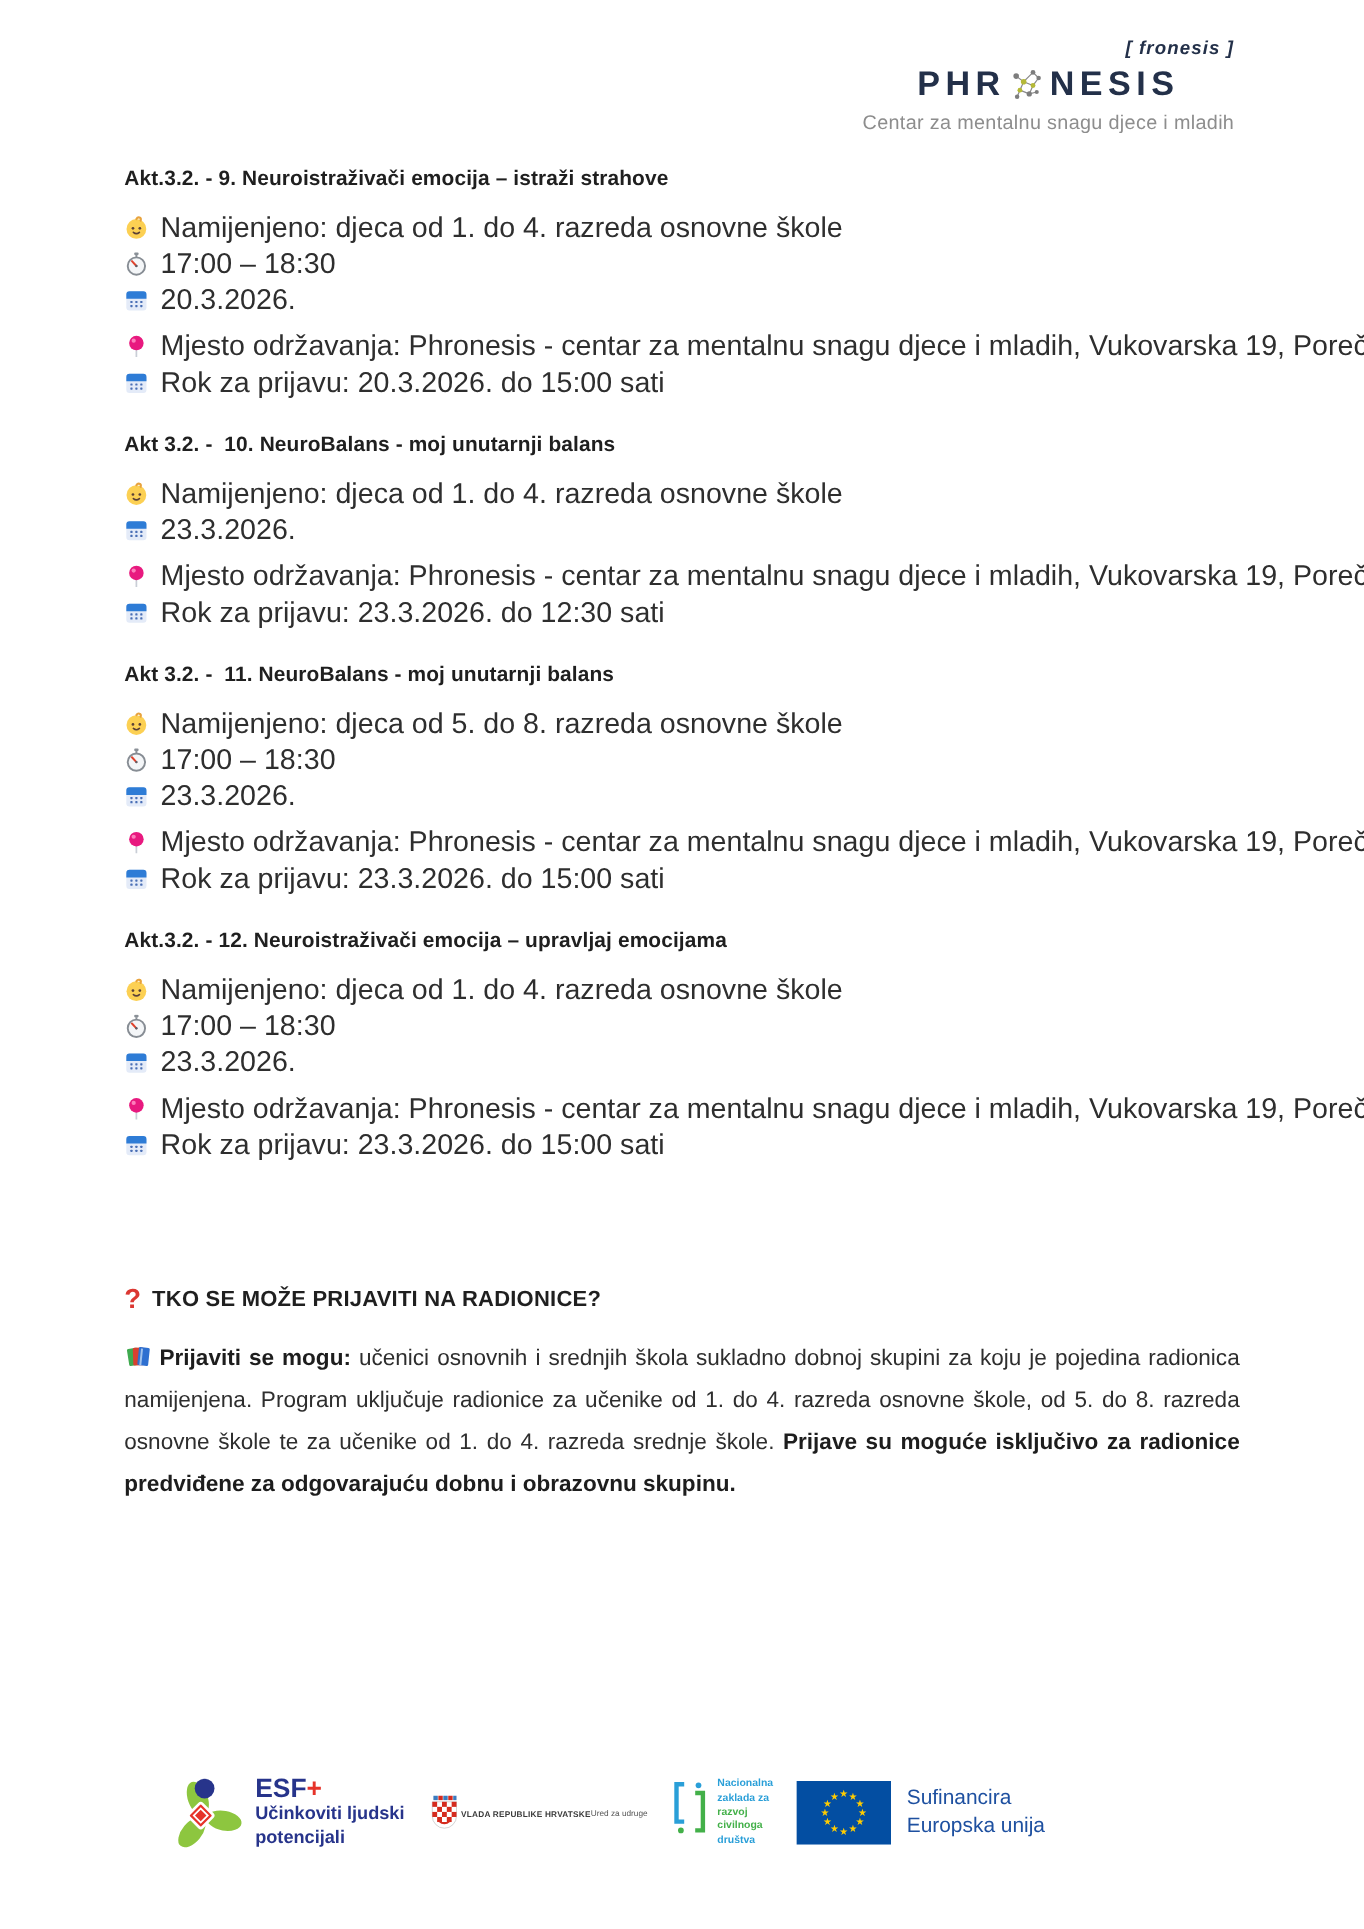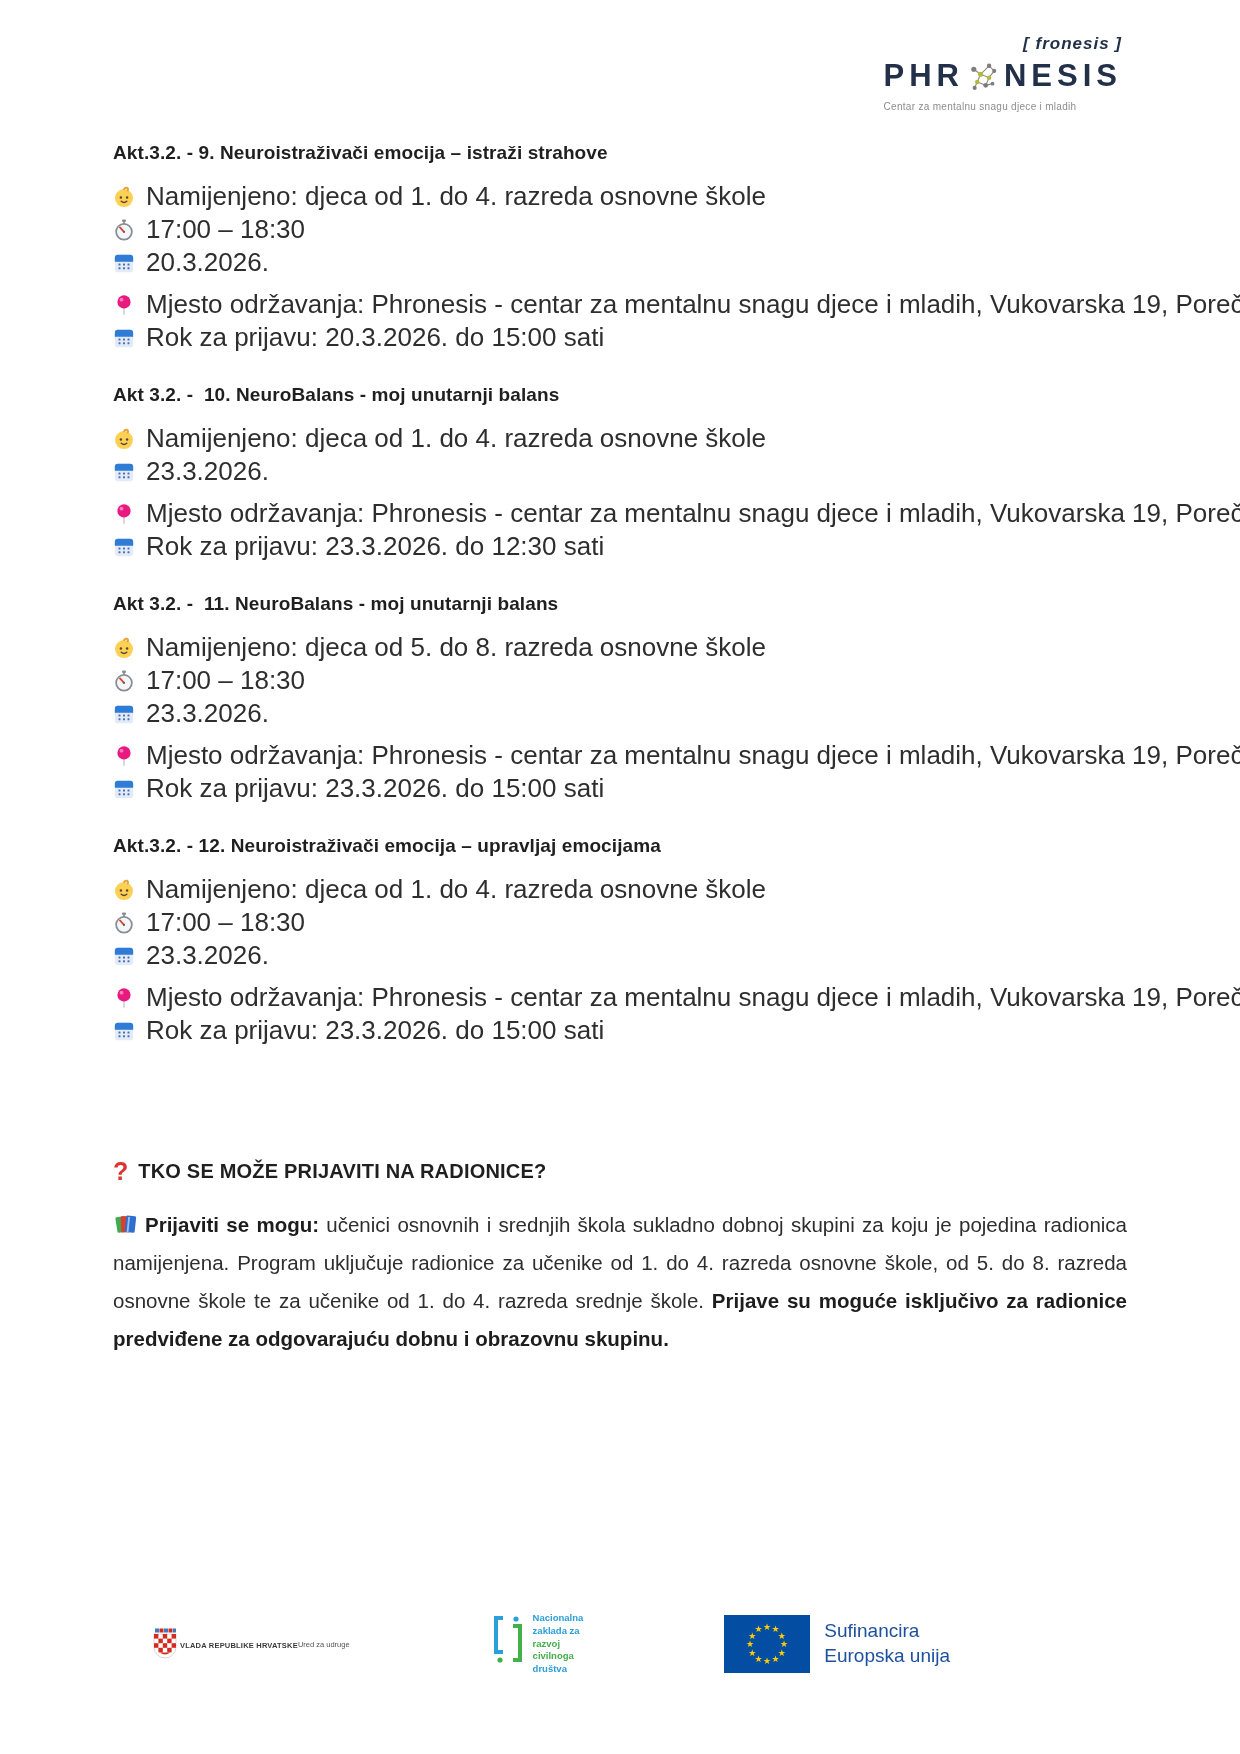--- a/index.html
+++ b/index.html
@@ -6,25 +6,25 @@
   html,body { background:#ffffff; }
   body {
     width:1240px; height:1754px; position:relative;
     font-family:"Liberation Sans", sans-serif;
     color:#2f2f2f;
   }
   .page { position:relative; width:1240px; height:1754px; overflow:hidden; }
 
   
   .logo-wrap { display:flex; justify-content:flex-end; padding:34px 118px 0 0; }
-  .logo-inner { display:flex; flex-direction:column; }
+  .logo-inner { display:flex; flex-direction:column; align-items:center; }
   .fronesis { align-self:flex-end; font-style:italic; font-weight:600; font-size:17px; color:#233049; letter-spacing:1px; }
   .brand { display:flex; align-items:center; margin-top:4px; font-weight:bold; font-size:31px; letter-spacing:5px; color:#233049; }
   .brand .brain { width:38px; height:34px; margin:0 1px; }
-  .tagline { margin-top:7px; font-size:10px; color:#8d8d8d; letter-spacing:0.3px; }
+  .tagline { margin-top:7px; font-size:18px; color:#8d8d8d; letter-spacing:0.3px; }
 
   
   .contact { margin:34px 0 0 113px; font-size:17px; color:#a6a6a6; white-space:pre-wrap; letter-spacing:0.2px; }
 
   
   .content { padding:0 113px; }
   .section { margin-top:30px; }
   .section-title { font-size:19px; font-weight:bold; color:#1f1f1f; white-space:pre-wrap; letter-spacing:0.1px; }
   .rows { margin-top:16px; }
   .row { display:flex; align-items:center; height:33px; }
@@ -285,20 +285,37 @@
       <span class="q-icon">?</span>
       <span class="q-text">TKO SE MOŽE PRIJAVITI NA RADIONICE?</span>
     </div>
     <p class="faq-a"><svg class="books">
           <use href="#i-books"></use>
         </svg><span class="bold">Prijaviti se mogu:</span><span> učenici osnovnih i srednjih škola sukladno dobnoj skupini za koju je pojedina radionica namijenjena. Program uključuje radionice za učenike od 1. do 4. razreda osnovne škole, od 5. do 8. razreda osnovne škole te za učenike od 1. do 4. razreda srednje škole. </span><span class="bold">Prijave su moguće isključivo za radionice predviđene za odgovarajuću dobnu i obrazovnu skupinu.</span></p>
   </div>
 
   <div class="footer">
 
+    <div class="flogo">
+      <svg width="72" height="72" viewBox="0 0 72 72">
+        <g>
+          <ellipse cx="36" cy="40" rx="9" ry="16" fill="#8dc63f" transform="rotate(100 36 40) translate(0 -18)"></ellipse>
+          <ellipse cx="36" cy="40" rx="9" ry="16" fill="#8dc63f" transform="rotate(220 36 40) translate(0 -18)"></ellipse>
+          <ellipse cx="36" cy="40" rx="9" ry="16" fill="#8dc63f" transform="rotate(340 36 40) translate(0 -18)"></ellipse>
+          <circle cx="36" cy="14" r="9" fill="#27348b"></circle>
+          <rect x="24" y="30" width="17" height="17" rx="2" fill="#e63329" stroke="#ffffff" stroke-width="2.5" transform="rotate(45 32.5 38.5)"></rect>
+          <rect x="28" y="34" width="9" height="9" fill="none" stroke="#ffffff" stroke-width="1.6" transform="rotate(45 32.5 38.5)"></rect>
+        </g>
+      </svg>
+      <div class="esf-text">
+        <div class="esf-line1"><span>ESF</span><span class="esf-plus">+</span></div>
+        <div class="esf-line2">Učinkoviti ljudski</div>
+        <div class="esf-line3">potencijali</div>
+      </div>
+    </div>
 
     <div class="vlada">
       <svg width="30" height="34" viewBox="0 0 30 34">
         <g>
           <rect x="5" y="1.5" width="4" height="4" fill="#3a7bbf"></rect>
           <rect x="9.5" y="1.5" width="4" height="4" fill="#d52b1e"></rect>
           <rect x="14" y="1.5" width="4" height="4" fill="#3a7bbf"></rect>
           <rect x="18.5" y="1.5" width="4" height="4" fill="#d52b1e"></rect>
           <rect x="23" y="1.5" width="3" height="4" fill="#3a7bbf"></rect>
         </g>

